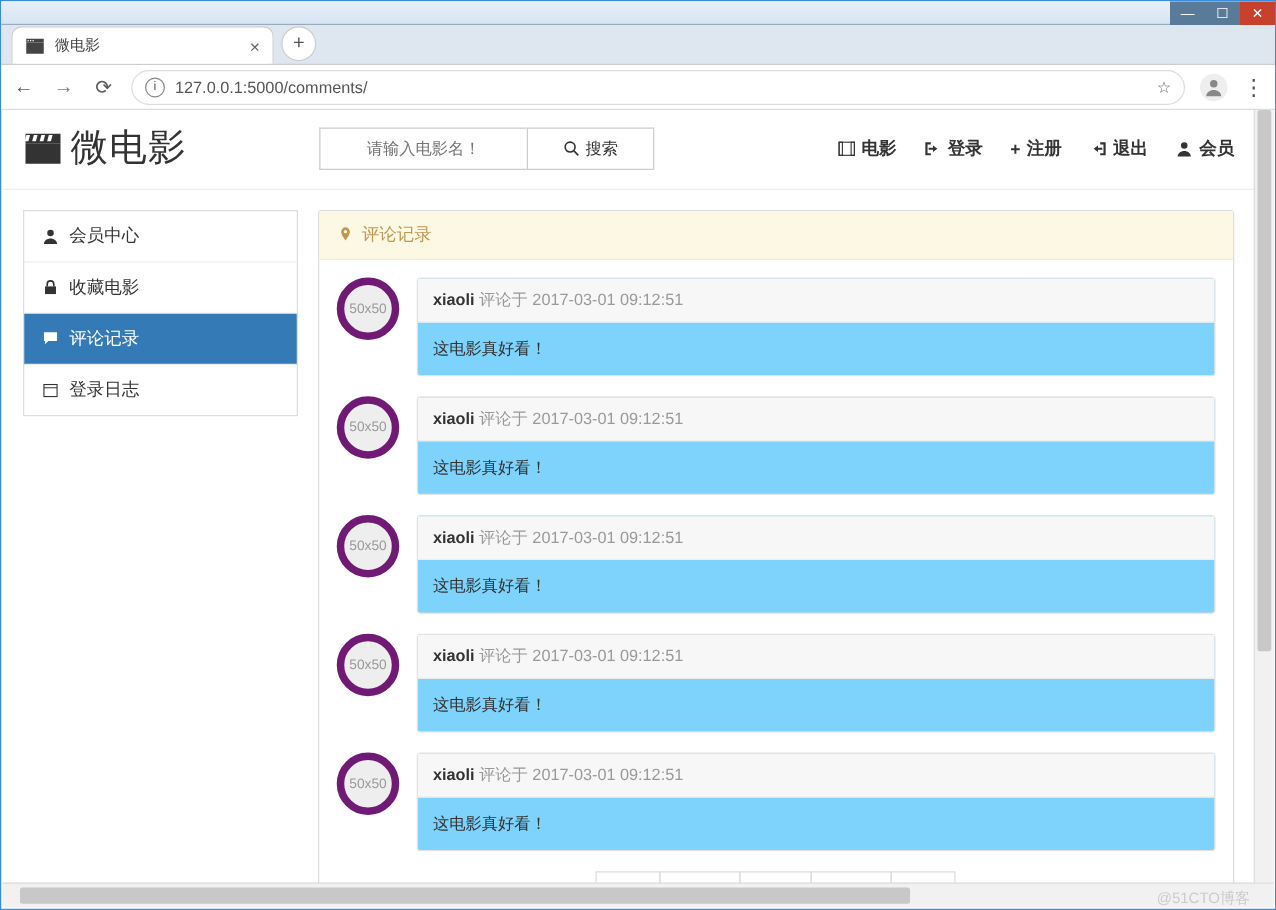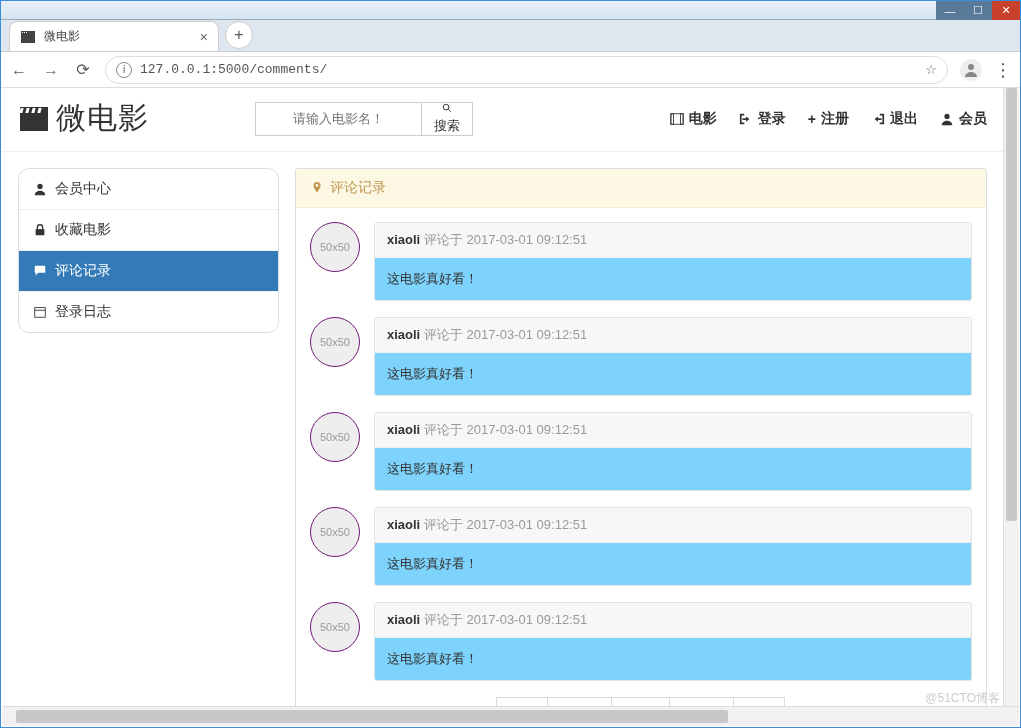--- a/index.html
+++ b/index.html
@@ -13,57 +13,57 @@
     .tabstrip { height:32px; background:#dee7ef; display:flex; align-items:flex-end; padding-left:8px; border-bottom:1px solid #ccc;}
     .tab { background:#fff; border:1px solid #ccc; border-bottom:none; border-radius:8px 8px 0 0; height:30px; min-width:210px; display:flex; align-items:center; padding:0 10px; gap:8px; font-size:12px; color:#444;}
     .tab .fav{width:16px;height:16px;}
     .tab .close-x{margin-left:auto; color:#666; font-size:14px; cursor:pointer;}
     .newtab { width:28px; height:28px; border-radius:50%; background:#fff; border:1px solid #ccc; display:flex; align-items:center; justify-content:center; margin-left:6px; margin-bottom:2px; color:#555; font-size:16px; cursor:pointer;}
     .addrbar { height:36px; background:#fff; display:flex; align-items:center; padding:0 8px; gap:12px; border-bottom:1px solid #ddd;}
     .navbtn { color:#7a7a7a; width:20px; text-align:center; font-size:16px;}
     .navbtn.active{color:#5b5b5b;}
     .omni { flex:1; display:flex; align-items:center; border:1px solid #ddd; border-radius:16px; height:28px; padding:0 10px; color:#555; font-size:13px;}
     .omni .info{width:16px;height:16px;border:1px solid #888;border-radius:50%;display:inline-flex;align-items:center;justify-content:center;font-size:10px;color:#555;margin-right:8px;}
-    .omni .url{flex:1;font-family:Liberation Mono, monospace;}
+    .omni .url{flex:1;}
     .omni .star{color:#666;}
     .avatar-ico{width:22px;height:22px;border-radius:50%;background:#eee;display:flex;align-items:center;justify-content:center;}
     .kebab{color:#555;font-size:18px;}
     
     .viewport{position:absolute; top:87px; left:1px; right:17px; bottom:21px; overflow:auto;}
     .page-header{display:flex;align-items:center;padding:10px 16px 12px 16px;gap:16px;border-bottom:1px solid #eee;}
     .logo{display:flex;align-items:center;gap:6px;}
     .logo-text{font-size:30px;color:#333;letter-spacing:1px;}
     .searchbox{display:flex;margin-left:90px;}
     .searchbox input{width:166px;height:34px;border:1px solid #ccc;border-right:none;padding:0 10px;font-size:13px;outline:none;text-align:center;}
-    .searchbox button{height:34px;border:1px solid #ccc;background:#fff;padding:0 12px;font-size:13px;color:#333;cursor:pointer;display:flex;align-items:center;gap:4px;flex-direction:column;}
+    .searchbox button{height:34px;border:1px solid #ccc;background:#fff;padding:0 28px;font-size:13px;color:#333;cursor:pointer;display:flex;align-items:center;gap:4px;}
     .topnav{margin-left:auto;display:flex;gap:22px;}
     .topnav a{color:#333;text-decoration:none;font-size:14px;display:flex;align-items:center;gap:5px;font-weight:bold;}
     .container{display:flex;gap:16px;padding:16px;align-items:flex-start;}
-    .sidebar{width:261px;border:1px solid #ddd;border-radius:11px;background:#fff;}
+    .sidebar{width:220px;border:1px solid #ddd;border-radius:0;background:#fff;}
     .sidebar-item{display:flex;align-items:center;gap:8px;padding:11px 14px;font-size:14px;color:#333;border-bottom:1px solid #eee;cursor:pointer;}
     .sidebar-item:last-child{border-bottom:none;}
     .sidebar-item.active{background:#337ab7;color:#fff;}
     .panel{flex:1;border:1px solid #ddd;border-radius:3px;}
     .panel-heading{background:#fcf8e3;color:#c09853;padding:10px 14px;font-size:14px;display:flex;align-items:center;gap:6px;border-bottom:1px solid #faebcc;}
     .panel-body{padding:14px;}
     .comment{display:flex;gap:14px;margin-bottom:16px;}
-    .av{width:50px;height:50px;border-radius:50%;background:#eee;border:1px solid #701a75;display:flex;align-items:center;justify-content:center;font-size:11px;color:#999;flex:0 0 50px;}
+    .av{width:50px;height:50px;border-radius:50%;background:#eee;border:6px solid #701a75;display:flex;align-items:center;justify-content:center;font-size:11px;color:#999;flex:0 0 50px;}
     .bubble{flex:1;border:1px solid #e2e2e2;border-radius:3px;background:#7dd3fc;}
     .bubble-h{background:#f7f7f7;padding:8px 12px;font-size:13px;color:#999;border-bottom:1px solid #eee;}
     .bubble-h b{color:#333;}
     .bubble-b{padding:12px;font-size:13px;color:#333;}
     .pager{display:flex;justify-content:center;gap:-1px;margin-top:6px;}
     .pager a{border:1px solid #ddd;padding:7px 12px;font-size:13px;color:#337ab7;margin-left:-1px;text-decoration:none;cursor:pointer;}
     
     .vscroll{position:absolute;right:1px;top:87px;bottom:21px;width:16px;background:#f1f1f1;border-left:1px solid #ddd;}
     .vthumb{position:absolute;left:2px;right:2px;top:0;height:70%;background:#c8c8c8;border-radius:2px;}
     .hscroll{position:absolute;left:1px;right:1px;bottom:1px;height:20px;background:#f1f1f1;border-top:1px solid #ddd;}
     .hthumb{position:absolute;top:3px;bottom:3px;left:14px;width:70%;background:#c8c8c8;border-radius:2px;}
     .ico{display:inline-block;width:14px;height:14px;}
-    .watermark{position:absolute;right:20px;bottom:20px;font-size:12px;color:#ccc;}
+    .watermark{position:absolute;right:20px;bottom:0;font-size:12px;color:#ccc;}
   </style>
 </head>
 <body>
 
 <div class="chrome-window">
   <div class="titlebar">
     <div class="winbtns">
       <div class="winbtn min">—</div>
       <div class="winbtn max">☐</div>
       <div class="winbtn close">✕</div>

